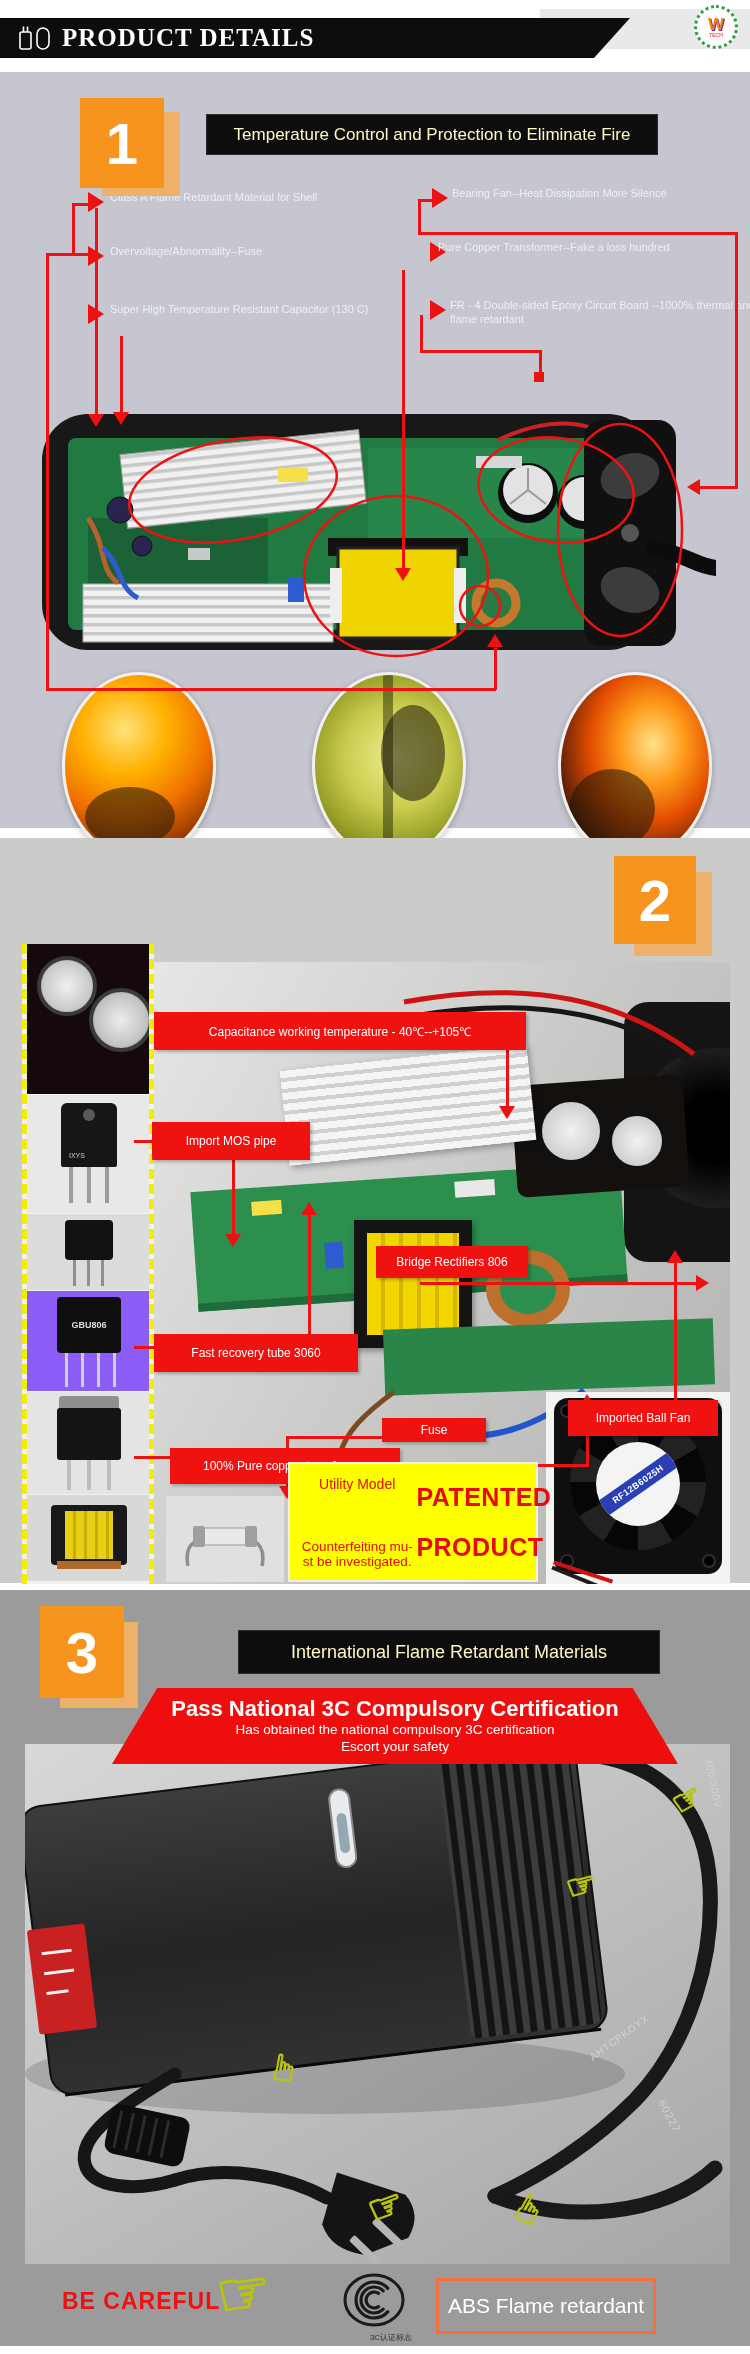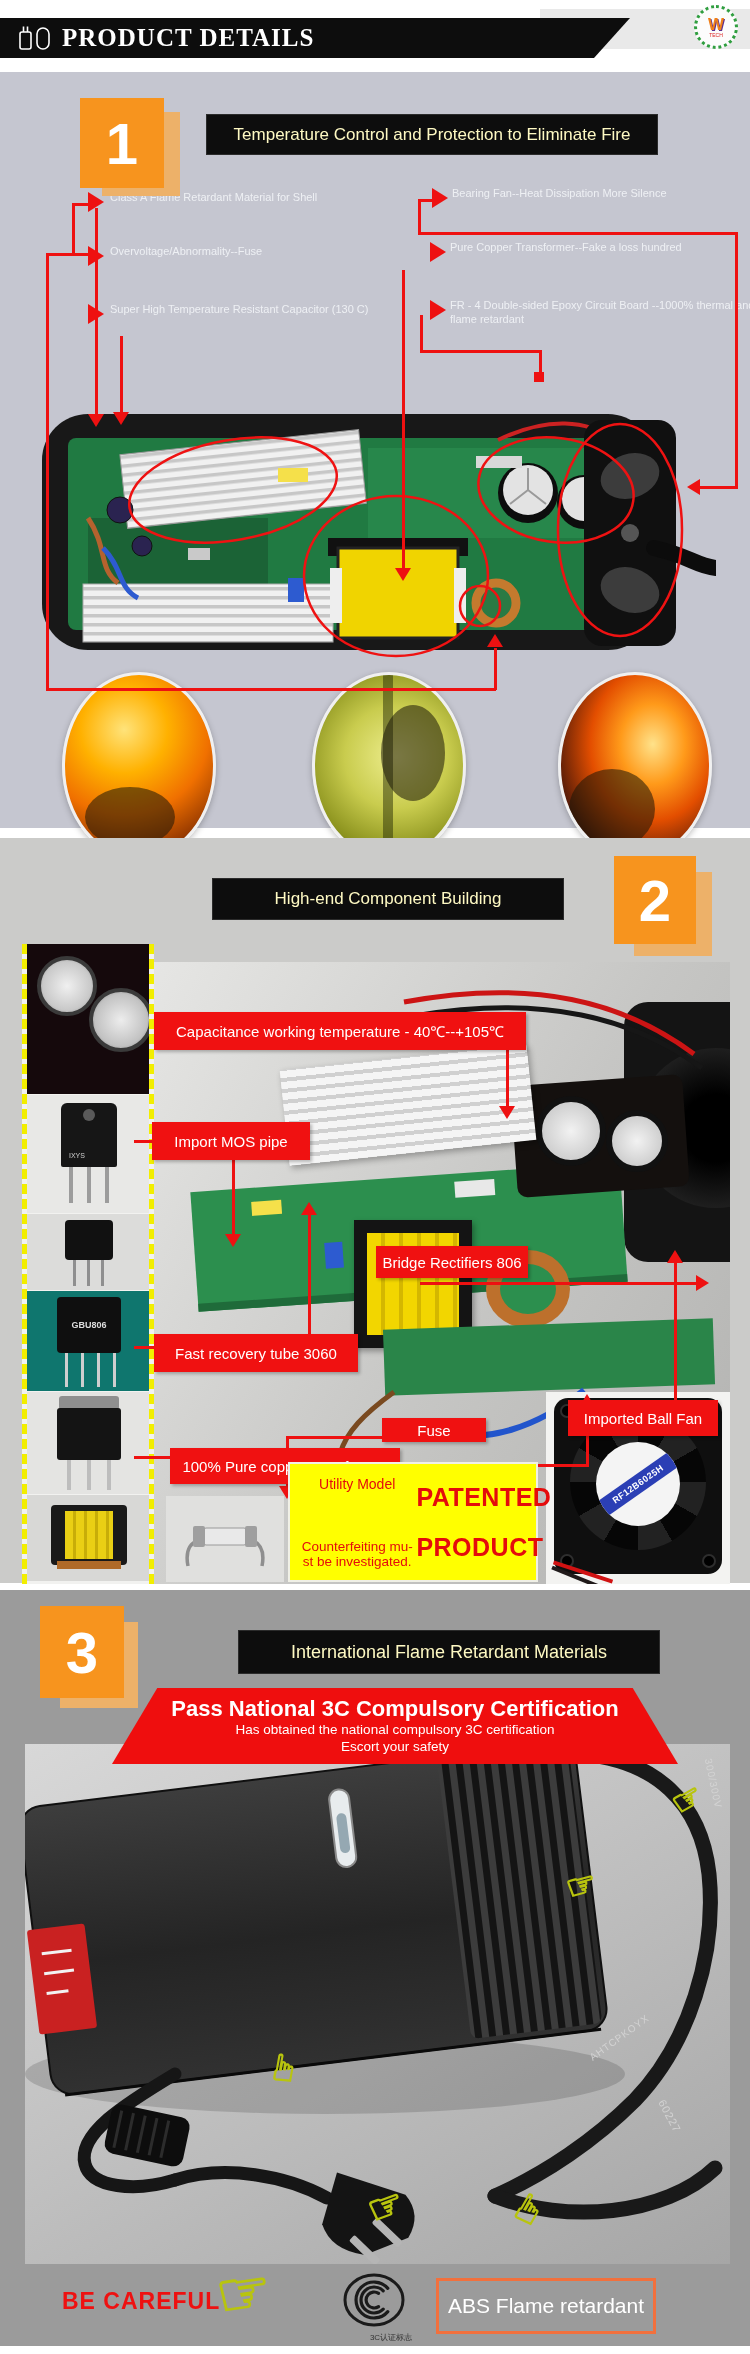--- a/index.html
+++ b/index.html
@@ -51,21 +51,21 @@
   .oval.f3{background:radial-gradient(ellipse at 62% 38%, #ffe28a 0%, #ff9a1a 25%, #e34e00 48%, #571c08 75%, #180a06 100%);}
   .oval .pole{position:absolute;left:46%;top:0;width:10px;height:100%;background:rgba(40,45,5,.5);}
   .oval .blob{position:absolute;border-radius:50%;background:rgba(25,22,8,.55);}
   
   .strip{left:22px;top:944px;width:132px;height:640px;background:#f2f2f0;
     border-left:5px dashed #f2ee00;border-right:5px dashed #f2ee00;box-sizing:border-box;
     display:flex;flex-direction:column;gap:1px;overflow:hidden;}
   .tile{position:relative;width:100%;overflow:hidden;}
   .photo2{left:154px;top:962px;width:576px;height:622px;overflow:hidden;
     background:linear-gradient(120deg,#e6e6e4,#c6c6c4 55%,#b2b2b0);}
-  .rlabel{background:#f01111;color:#fff;font-size:15px;display:flex;align-items:center;
+  .rlabel{background:#f01111;color:#fff;font-size:12px;display:flex;align-items:center;
     justify-content:center;text-align:center;padding:0 6px;box-sizing:border-box;z-index:6;
     box-shadow:2px 2px 3px rgba(0,0,0,.25);}
   .patent{left:288px;top:1462px;width:250px;height:120px;background:#ffff00;
     border:2px solid #f0f0e6;box-sizing:border-box;display:flex;z-index:6;}
   .patent .lcol{width:53%;display:flex;flex-direction:column;justify-content:space-between;
     padding:12px 0 10px 8px;color:#e40c0c;font-size:14px;text-align:center;}
   .patent .rcol{width:47%;display:flex;flex-direction:column;justify-content:space-around;
     color:#e40c0c;font-weight:bold;font-size:25px;letter-spacing:.5px;text-align:center;padding:8px 4px 8px 0;}
   .patent .small{font-size:13.5px;line-height:1.15;}
   
@@ -118,21 +118,21 @@
   <div class="abs badge" style="left:80px;top:98px;width:84px;height:90px">1</div>
   <div class="abs titlebar" style="left:206px;top:114px;width:452px;height:41px">Temperature Control and Protection to Eliminate Fire</div>
 
   <div class="abs tri" style="left:88px;top:192px"></div>
   <div class="abs callout" style="left:110px;top:190px;width:315px">Class A Flame Retardant Material for Shell</div>
   <div class="abs tri" style="left:432px;top:188px"></div>
   <div class="abs callout" style="left:452px;top:186px;width:295px">Bearing Fan--Heat Dissipation More Silence</div>
   <div class="abs tri" style="left:88px;top:246px"></div>
   <div class="abs callout" style="left:110px;top:244px;width:300px">Overvoltage/Abnormality--Fuse</div>
   <div class="abs tri" style="left:430px;top:242px"></div>
-  <div class="abs callout" style="left:450px;top:240px;width:250px">Pure Copper Transformer--Fake a loss hundred</div>
+  <div class="abs callout" style="left:438px;top:240px;width:250px">Pure Copper Transformer--Fake a loss hundred</div>
   <div class="abs tri" style="left:88px;top:304px"></div>
   <div class="abs callout" style="left:110px;top:302px;width:280px">Super High Temperature Resistant Capacitor (130 C)</div>
   <div class="abs tri" style="left:430px;top:300px"></div>
   <div class="abs callout" style="left:450px;top:298px;width:305px">FR - 4 Double-sided Epoxy Circuit Board --1000% thermal and flame retardant</div>
 
   <div class="abs hl" style="left:72px;top:203px;width:16px"></div>
   <div class="abs vl" style="left:72px;top:203px;height:52px"></div>
   <div class="abs hl" style="left:72px;top:253px;width:16px"></div>
   <div class="abs vl" style="left:95px;top:208px;height:206px"></div>
   <div class="abs ah down" style="left:88px;top:414px"></div>
@@ -209,21 +209,20 @@
   </div>
   <div class="abs oval f2" style="left:312px;top:672px">
     <div class="pole"></div>
     <div class="blob" style="right:18px;top:30px;width:64px;height:96px"></div>
   </div>
   <div class="abs oval f3" style="left:558px;top:672px">
     <div class="blob" style="left:8px;bottom:8px;width:86px;height:80px"></div>
   </div>
 
   <div class="abs panel2"></div>
-  <div class="abs titlebar" style="left:212px;top:878px;width:352px;height:42px">High-end Component Building</div>
   <div class="abs badge-sh" style="left:634px;top:872px;width:78px;height:84px"></div>
   <div class="abs badge" style="left:614px;top:856px;width:82px;height:88px">2</div>
 
   <div class="abs strip">
     <div class="tile" style="height:150px;background:#15090c">
       <div class="abs" style="left:10px;top:12px;width:52px;height:52px;border-radius:50%;background:radial-gradient(#f0f0f0,#c9c9c9 65%,#7d7d7d);border:4px solid #3a3a3a"></div>
       <div class="abs" style="left:62px;top:44px;width:56px;height:56px;border-radius:50%;background:radial-gradient(#ededed,#c2c2c2 65%,#707070);border:4px solid #3a3a3a"></div>
     </div>
     <div class="tile" style="height:118px;background:#e8e8e6">
       <div class="abs" style="left:34px;top:8px;width:56px;height:64px;background:#161616;border-radius:6px 6px 2px 2px">
@@ -233,21 +232,21 @@
       <div class="abs" style="left:42px;top:72px;width:4px;height:36px;background:#9c9c9c"></div>
       <div class="abs" style="left:60px;top:72px;width:4px;height:36px;background:#9c9c9c"></div>
       <div class="abs" style="left:78px;top:72px;width:4px;height:36px;background:#9c9c9c"></div>
     </div>
     <div class="tile" style="height:76px;background:#dcdcda">
       <div class="abs" style="left:38px;top:6px;width:48px;height:40px;background:#111;border-radius:4px"></div>
       <div class="abs" style="left:46px;top:46px;width:3px;height:26px;background:#8f8f8f"></div>
       <div class="abs" style="left:60px;top:46px;width:3px;height:26px;background:#8f8f8f"></div>
       <div class="abs" style="left:74px;top:46px;width:3px;height:26px;background:#8f8f8f"></div>
     </div>
-    <div class="tile" style="height:100px;background:#0f766e">
+    <div class="tile" style="height:100px;background:#8b5cf6">
       <div class="abs" style="left:30px;top:6px;width:64px;height:56px;background:#0f0f0f;border-radius:4px;display:flex;align-items:center;justify-content:center">
         <span style="color:#ddd;font-size:9px;font-weight:bold">GBU806</span>
       </div>
       <div class="abs" style="left:38px;top:62px;width:3px;height:34px;background:#cfcfcf"></div>
       <div class="abs" style="left:54px;top:62px;width:3px;height:34px;background:#cfcfcf"></div>
       <div class="abs" style="left:70px;top:62px;width:3px;height:34px;background:#cfcfcf"></div>
       <div class="abs" style="left:86px;top:62px;width:3px;height:34px;background:#cfcfcf"></div>
     </div>
     <div class="tile" style="height:102px;background:#e4e4e2">
       <div class="abs" style="left:32px;top:4px;width:60px;height:14px;background:#8f8f8f;border-radius:3px"></div>

